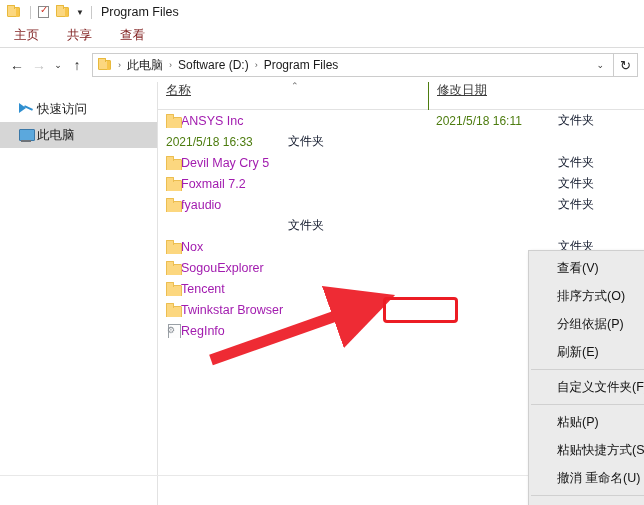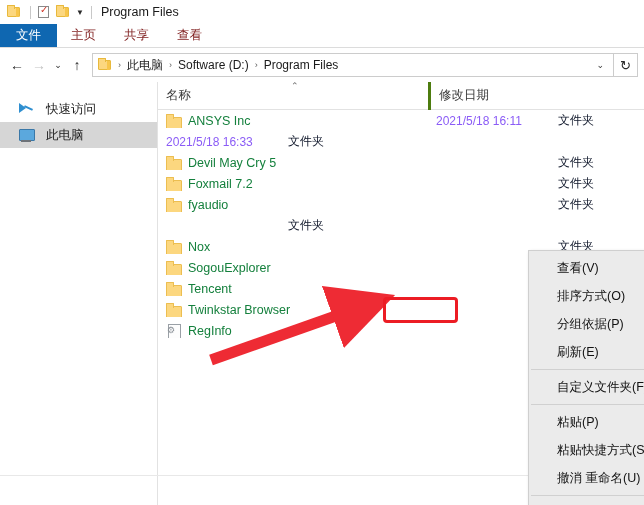--- a/index.html
+++ b/index.html
@@ -97,21 +97,21 @@
       display:flex; align-items:center; justify-content:center; font-size:13px; color:#2b2b2b; flex:none; }
 
   
   #main { display:flex; height: 393px; }
   #sidebar {
     width: 158px; flex:none; background:#ffffff;
     border-right:1px solid #e2e2e2;
     padding-top: 14px;
   }
   .nav-item {
-    height: 26px; display:flex; align-items:center; padding-left: 18px; gap:12px;
+    height: 26px; display:flex; align-items:center; padding-left: 18px; gap:3px;
     font-size:12.5px; color:#1a1a1a;
   }
   .nav-item.selected { background:#d6d6d6; }
   .nav-gap { height: 26px; }
   .ico { width:16px; height:16px; position:relative; flex:none; }
 
   
   .ico-pin:before{
     content:""; position:absolute; left:1px; top:2px; width:0;height:0;
     border-left:7px solid #2f8fd0; border-top:5px solid transparent; border-bottom:5px solid transparent;
@@ -137,31 +137,31 @@
     content:""; position:absolute; left:6px; top:8px; width:9px;height:6px;
     background:#b9c3c9; border:1px solid #7d868c; border-radius:1px;
   }
 
   
   #filepane { flex:1; background:#ffffff; position:relative; min-width:0; }
   #colheader {
     height: 28px; display:flex; align-items:center;
     border-bottom:1px solid #e2e2e2; position:relative;
   }
-  .col { font-size:12.5px; color:#3a3a3a; padding-left:8px; position:relative; height:28px; display:flex; align-items:center;}
-  .col + .col { border-left:3px solid #4d7c0f; }
+  .col { font-size:12.5px; color:#3a3a3a; padding-left:8px; position:relative; height:28px; display:flex; text-decoration:underline;}
+  .col + .col { border-left:1px solid #4d7c0f; }
   .col.name { width: 270px; flex:none; }
   .col.date { width: 122px; flex:none; }
   .col.type { width: 90px; flex:none; }
   .sortmark { position:absolute; left:133px; top:-1px; font-size:9px; color:#6a6a6a; }
 
   .frow { height: 21px; display:flex; align-items:center; }
-  .fname { width:270px; flex:none; display:flex; align-items:center; gap:7px; padding-left:8px;
-           font-size:12.5px; color:#15803d; white-space:nowrap; overflow:hidden; }
-  .fdate { width:122px; flex:none; font-size:12px; color:#8b5cf6; padding-left:8px; white-space:nowrap;}
+  .fname { width:270px; flex:none; display:flex; align-items:center; padding-left:8px;
+           font-size:12.5px; color:#a21caf; white-space:nowrap; overflow:hidden; }
+  .fdate { width:122px; flex:none; font-size:12px; color:#4d7c0f; padding-left:8px; white-space:nowrap;}
   .ftype { width:90px; flex:none; font-size:12px; color:#0f172a; padding-left:8px; white-space:nowrap;}
 
   .ico-folder { width:15px; height:15px; position:relative; flex:none; }
   .ico-folder:before{
     content:""; position:absolute; left:0; top:4px; width:14px;height:10px;
     background:#fcd77f; border:1px solid #ecbe51; border-radius:0 1px 1px 1px;
   }
   .ico-folder:after{
     content:""; position:absolute; left:0px; top:1px; width:6px;height:4px;
     background:#fcd77f; border:1px solid #ecbe51; border-bottom:none; border-radius:1px 1px 0 0;
@@ -215,21 +215,20 @@
     </span>
   <span class="qa-icon">
       <span class="folder-glyph"></span>
     </span>
   <span class="caret">▼</span>
   <span class="sep"></span>
   <span id="title-text">Program Files</span>
 </div>
 
 <div id="ribbon-tabs">
-  <div class="rtab file">文件</div>
   <div class="rtab">主页</div>
   <div class="rtab">共享</div>
   <div class="rtab">查看</div>
 </div>
 
 <div id="addressbar">
   <div class="nav-btn">←</div>
   <div class="nav-btn disabled">→</div>
   <div class="nav-btn small">⌄</div>
   <div class="nav-btn">↑</div>

